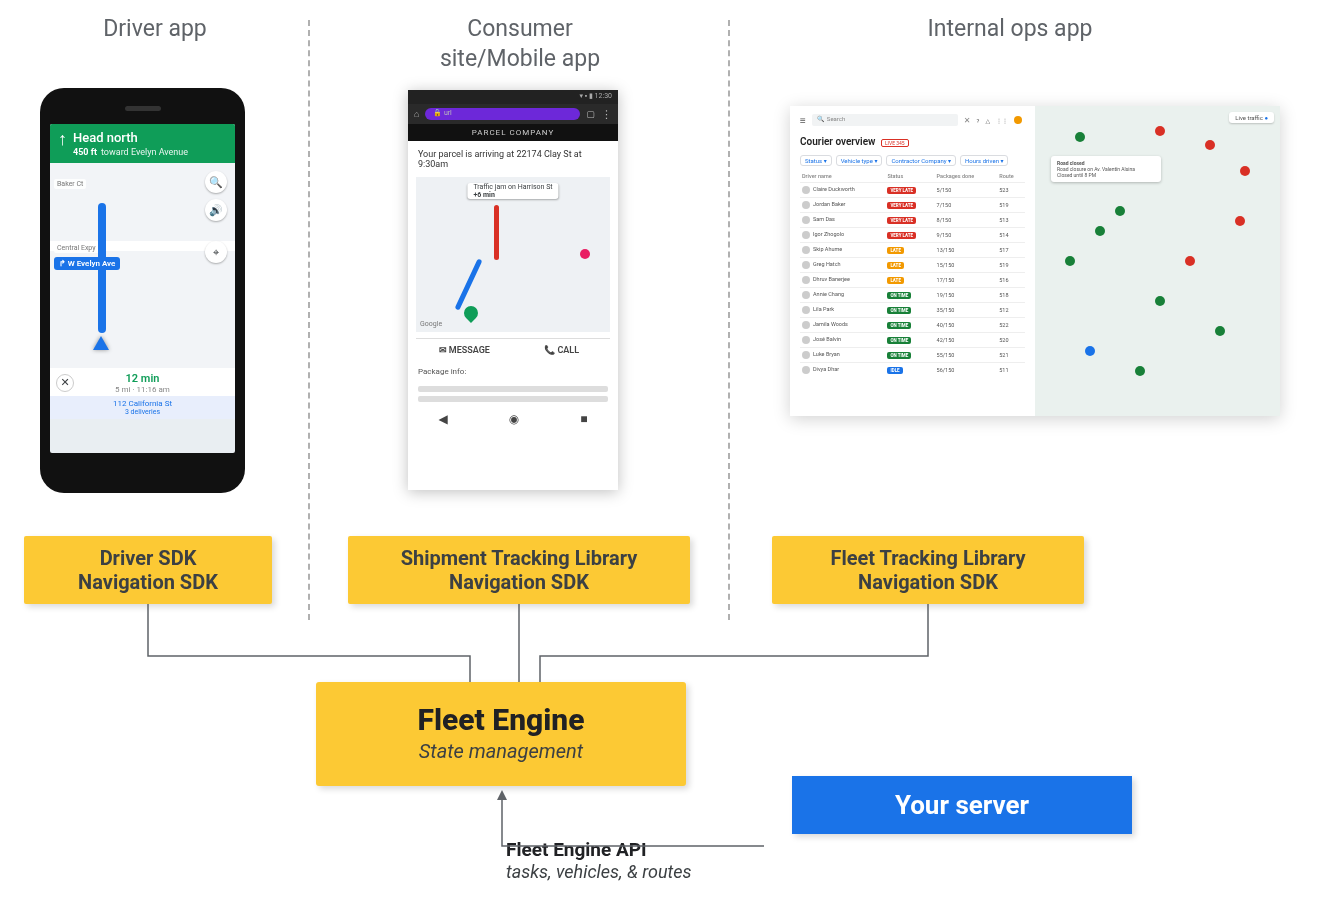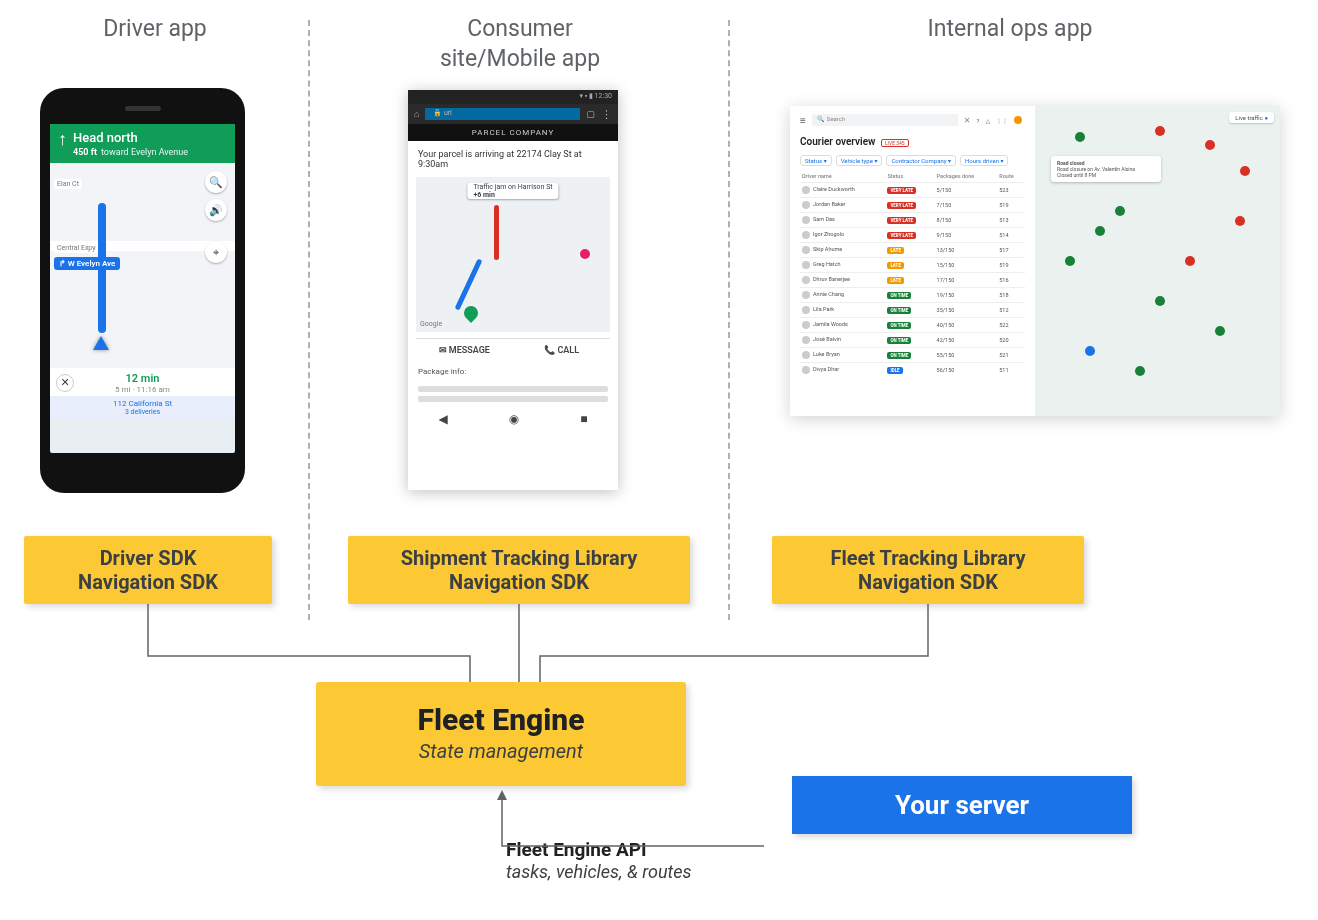--- a/index.html
+++ b/index.html
@@ -105,21 +105,21 @@
   .next-stop .line2 { font-size:7px; }
 
   
   .consumer {
     position:absolute; left:408px; top:90px;
     width:210px; height:400px; background:#fff;
     box-shadow:0 2px 14px rgba(0,0,0,.25);
   }
   .consumer .statusbar{height:14px;background:#222;color:#aaa;font-size:7px;text-align:right;padding:2px 6px;}
   .consumer .urlbar{height:20px;background:#2a2a2a;display:flex;align-items:center;padding:0 6px;gap:6px;}
-  .consumer .urlbar .pill{flex:1;height:12px;background:#0369a1;border-radius:0;font-size:7px;color:#bbb;padding:1px 8px;}
+  .consumer .urlbar .pill{flex:1;height:12px;background:#6d28d9;border-radius:6px;font-size:7px;color:#bbb;padding:1px 8px;}
   .consumer .brand{background:#111;color:#ccc;text-align:center;font-size:8px;letter-spacing:1px;padding:4px 0;}
   .consumer .msg{font-size:9px;padding:8px 10px;color:#333;}
   .consumer .msg b{font-weight:400;}
   .consumer .cmap{height:155px;background:#eef1f4;position:relative;margin:0 8px;}
   .consumer .cmap .traffic-chip{position:absolute;top:6px;left:50%;transform:translateX(-50%);background:#fff;font-size:7px;padding:0 6px;border-radius:3px;box-shadow:0 1px 2px rgba(0,0,0,.3);}
   .consumer .cmap .red{position:absolute;left:78px;top:28px;width:5px;height:55px;background:#d93025;border-radius:3px;}
   .consumer .cmap .blue{position:absolute;left:50px;top:80px;width:5px;height:55px;background:#1a73e8;border-radius:3px;transform:rotate(25deg);}
   .consumer .cmap .pin{position:absolute;left:48px;bottom:12px;width:14px;height:14px;background:#0f9d58;border-radius:50% 50% 50% 0;transform:rotate(-45deg);}
   .consumer .cmap .dot{position:absolute;right:20px;top:72px;width:10px;height:10px;background:#e91e63;border-radius:50%;}
   .consumer .cmap .glogo{position:absolute;left:4px;bottom:4px;font-size:7px;color:#777;}
@@ -227,21 +227,21 @@
         <div class="main">Head north</div>
         <div style="display:flex;gap:4px;align-items:baseline;">
           <span class="dist">450 ft</span>
           <span class="sub">toward Evelyn Avenue</span>
         </div>
       </div>
     </div>
     <div class="map-area">
       <div class="street" style="left:0;top:78px;width:100%;height:10px;"></div>
       <div class="map-label" style="left:4px;top:80px;">Central Expy</div>
-      <div class="map-label" style="left:4px;top:16px;">Elan Ct</div>
+      <div class="map-label" style="left:4px;top:16px;">Baker Ct</div>
       <div class="route"></div>
       <div class="chip">↱ W Evelyn Ave</div>
       <div class="my-loc"></div>
       <div class="circ-btn" style="top:8px;">🔍</div>
       <div class="circ-btn" style="top:36px;">🔊</div>
       <div class="circ-btn" style="top:78px;">⌖</div>
     </div>
     <div class="eta">
       <span class="close">✕</span>
       <div class="t">12 min</div>

